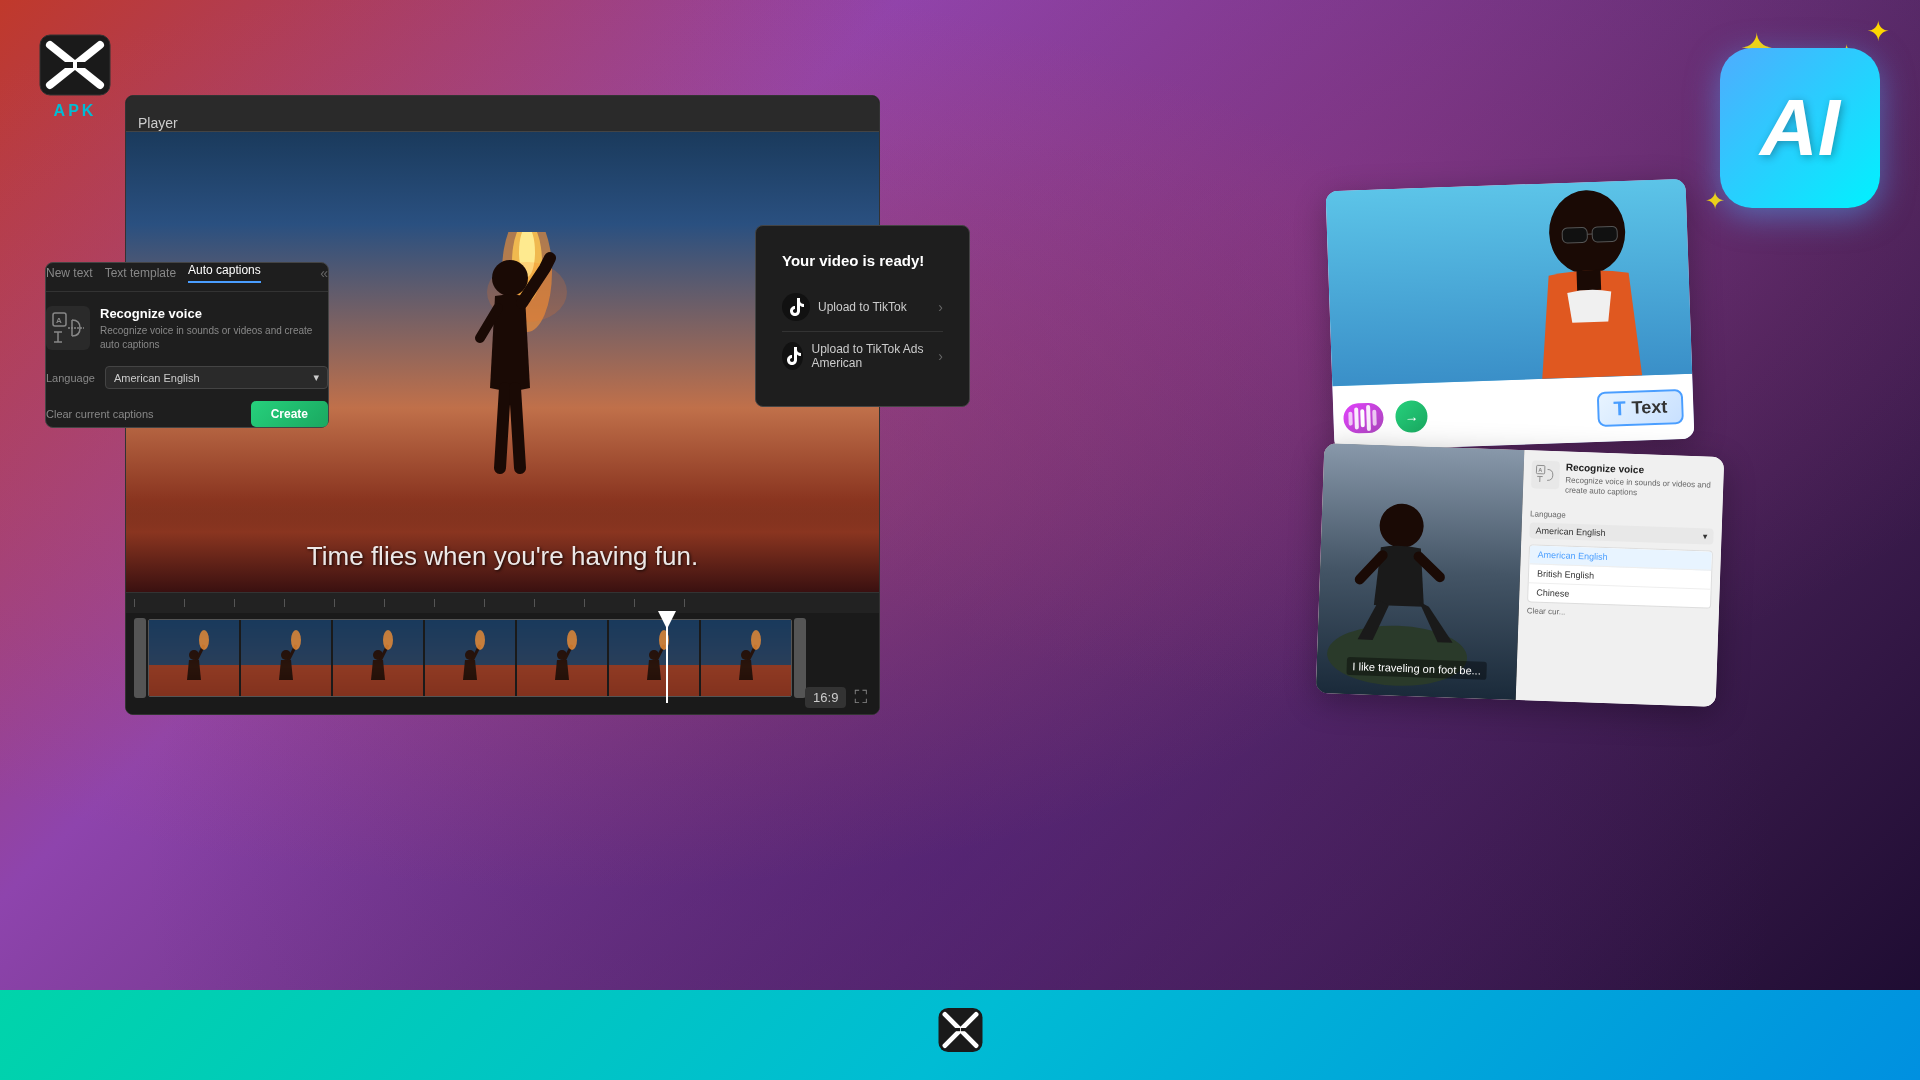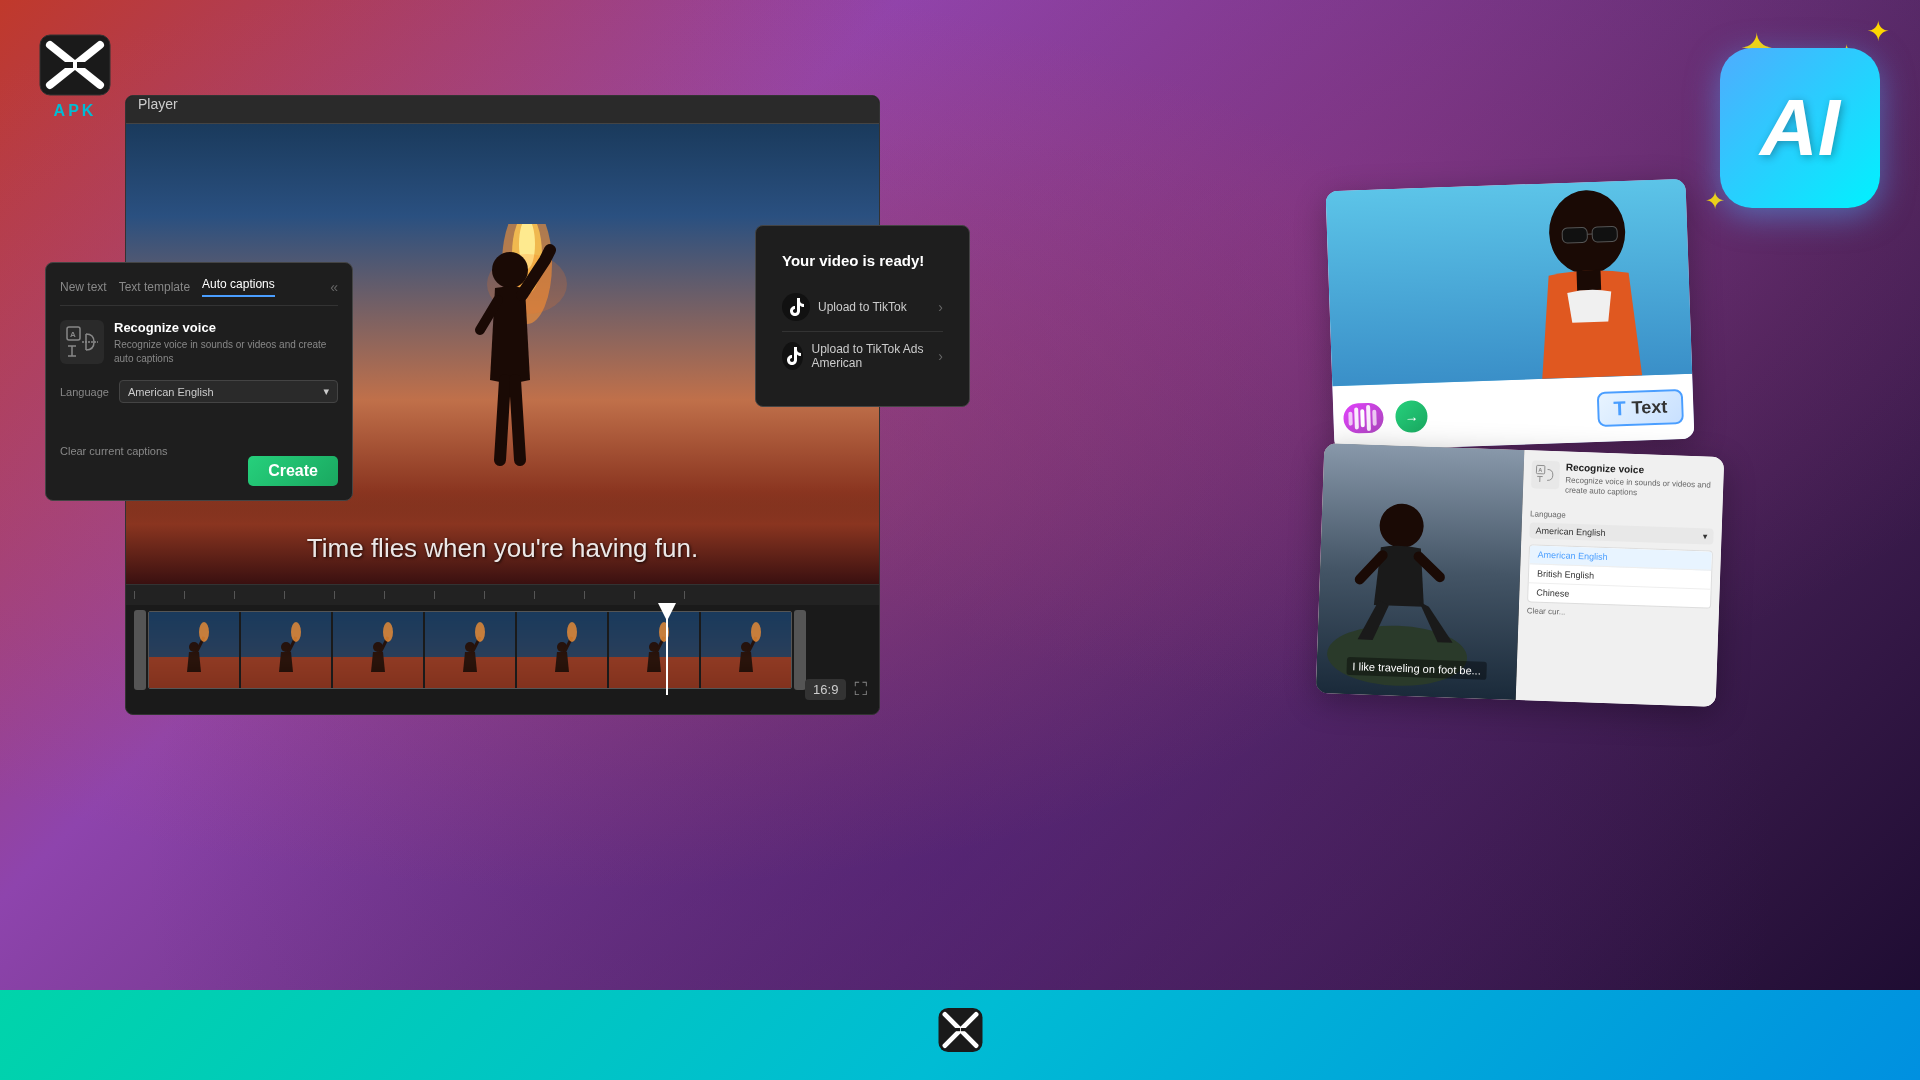--- a/index.html
+++ b/index.html
@@ -94,24 +94,24 @@
       left: 125px;
       width: 755px;
       height: 620px;
       background: #1a1a1a;
       border-radius: 8px;
       overflow: hidden;
       border: 1px solid #333;
     }
 
     .player-titlebar {
-      height: 28px;
+      height: 36px;
       background: #2a2a2a;
       display: flex;
-      align-items: flex-start;
+      align-items: flex-end;
       padding: 0 12px;
       border-bottom: 1px solid #444;
     }
 
     .player-title {
       color: #ccc;
       font-size: 14px;
     }
 
     .video-area {
@@ -222,25 +222,24 @@
       background: #333;
       padding: 3px 8px;
       border-radius: 4px;
     }
 
     
     .auto-captions-panel {
       position: absolute;
       top: 262px;
       left: 45px;
-      width: 308px;
+      width: 284px;
       background: #1e1e1e;
       border-radius: 8px;
       border: 1px solid #444;
-      padding: 14px;
       z-index: 20;
     }
 
     .panel-tabs {
       display: flex;
       gap: 12px;
       margin-bottom: 14px;
       align-items: center;
       border-bottom: 1px solid #333;
       padding-bottom: 8px;
@@ -332,24 +331,23 @@
       font-size: 11px;
       color: #888;
     }
 
     .create-btn {
       background: linear-gradient(135deg, #26d07c, #1aa860);
       color: white;
       border: none;
       border-radius: 5px;
       padding: 6px 20px;
-      font-size: 16px;
+      font-size: 12px;
       cursor: pointer;
       font-weight: 600;
-      margin-top: 41px;
     }
 
     
     .video-ready-panel {
       position: absolute;
       top: 225px;
       left: 755px;
       width: 215px;
       background: #1e1e1e;
       border-radius: 8px;

